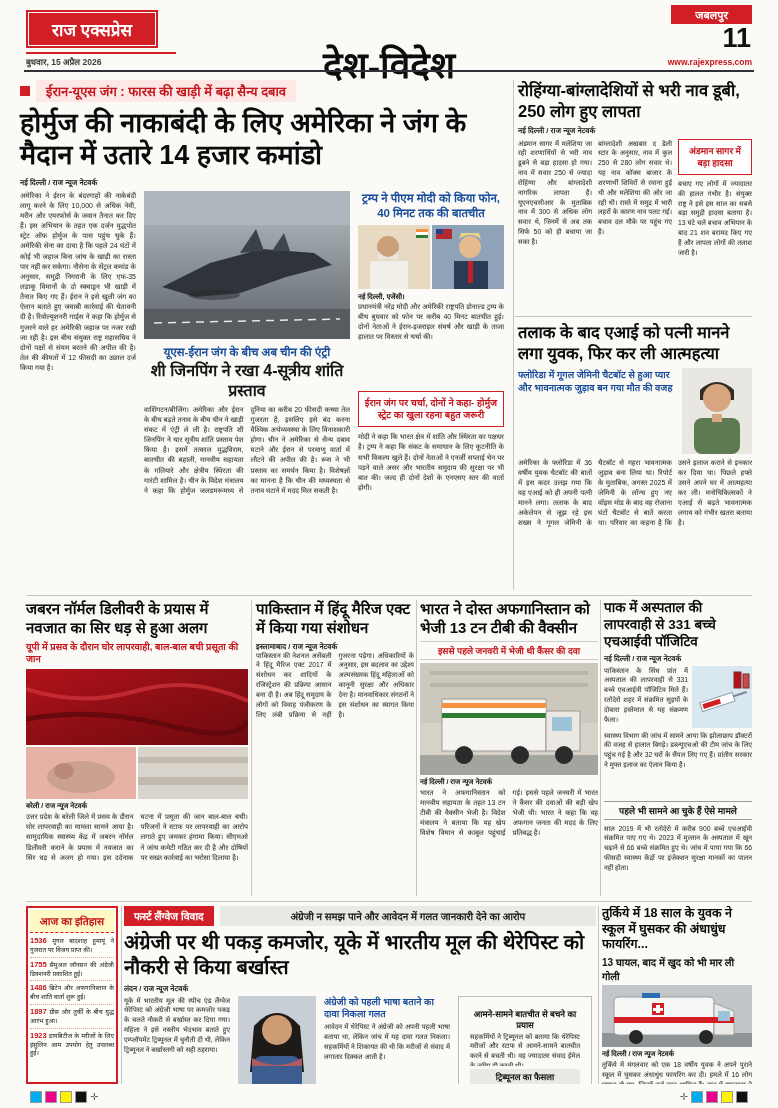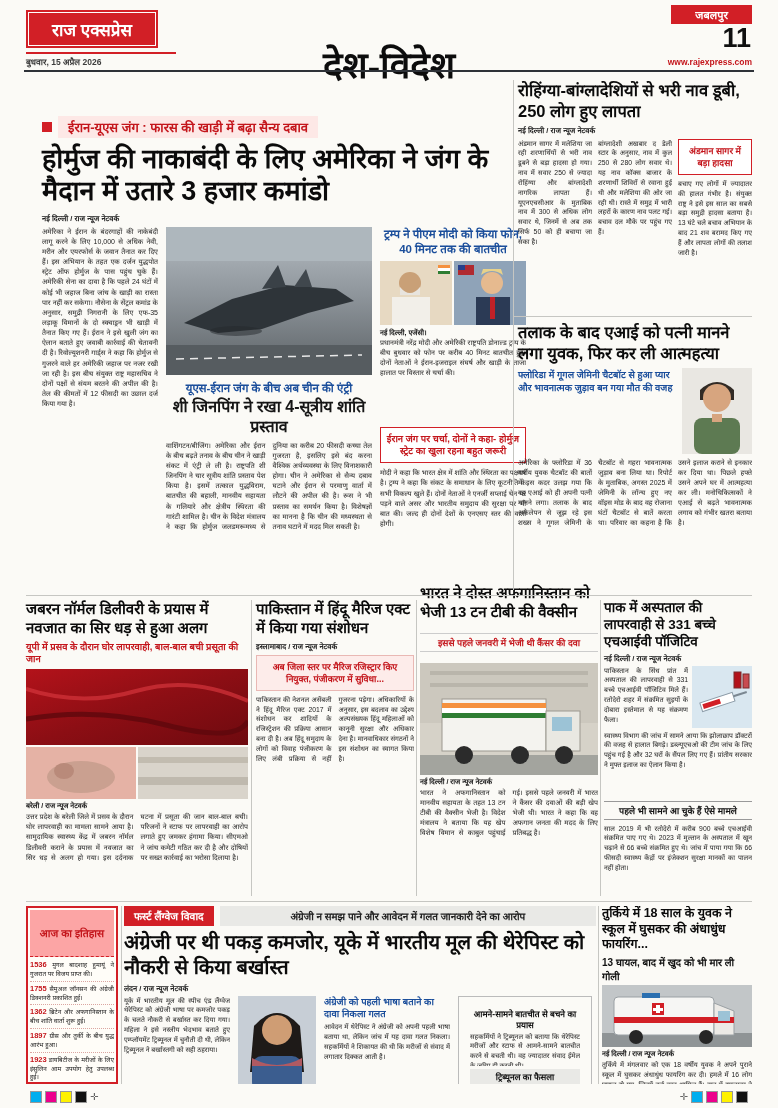--- a/index.html
+++ b/index.html
@@ -17,21 +17,21 @@
   .section-title{left:230px;top:6px;width:318px;text-align:center;font-size:37px;font-weight:800;
                  color:#0c0c0c;font-family:"Liberation Serif","DejaVu Serif",serif;margin-top:32px;}
   .city-box{right:26px;top:5px;background:#d21f26;color:#fff;font-size:11px;font-weight:bold;padding:2px 24px;}
   .page-num{right:27px;top:23px;font-size:27px;font-weight:800;color:#101010;}
   .website{right:26px;top:57px;font-size:8.5px;font-weight:bold;color:#c4161c;}
   .header-rule{left:24px;top:70px;width:730px;height:2px;background:#2e3238;position:absolute;}
   
   .bt{font-size:7px;line-height:1.45;text-align:justify;color:#1c1c1c;overflow:hidden;}
   .byline{font-size:7.5px;font-weight:bold;color:#222;}
   
-  .lead{left:42px;top:80px;width:484px;height:510px;margin-top:36px;}
+  .lead{left:20px;top:80px;width:484px;height:510px;}
   .kicker-row{display:flex;align-items:center;gap:6px;margin-bottom:5px;}
   .kicker-bullet{width:10px;height:10px;background:#d21f26;}
   .kicker-text{background:#fde8e6;color:#c4161c;font-weight:bold;font-size:13px;padding:2px 10px;}
   .lead-headline{font-size:27px;font-weight:800;line-height:1.2;color:#0b0b0b;margin-bottom:5px;}
   .lead-byline{margin-bottom:4px;}
   .lead-grid{display:grid;grid-template-columns:116px 206px 146px;column-gap:8px;height:382px;overflow:hidden;}
   .jet{width:206px;height:148px;display:block;}
   .sub-kicker{color:#1b4e9b;font-weight:800;font-size:11.5px;text-align:center;margin-top:5px;}
   .sub-headline{font-size:16px;font-weight:800;text-align:center;line-height:1.25;margin:2px 0 4px;}
   .sub-body{column-count:2;column-gap:7px;height:166px;}
@@ -58,34 +58,34 @@
   .news-headline-md{font-size:15px;font-weight:800;line-height:1.25;color:#0b0b0b;}
   .red-strap{color:#c4161c;font-weight:bold;font-size:9.5px;line-height:1.3;margin:3px 0 4px;}
   .dimg-main{width:222px;height:76px;display:block;}
   .dimg-row{display:flex;gap:2px;margin-top:2px;}
   .dimg-sub{width:110px;height:52px;display:block;}
   .caption{font-size:7px;font-weight:bold;margin:2px 0;}
   .two-col{column-count:2;column-gap:7px;}
   .marriage{left:256px;top:600px;width:158px;height:298px;}
   .m-box{background:#fdecea;border:1px solid #e9b8b4;color:#c4161c;font-weight:bold;font-size:9px;
          text-align:center;padding:5px 4px;line-height:1.35;margin:4px 0;}
-  .vaccine{left:420px;top:584px;width:178px;height:298px;}
+  .vaccine{left:420px;top:600px;width:178px;height:298px;}
   .v-strap{color:#c4161c;font-weight:bold;font-size:9px;text-align:center;border-top:1px solid #ccc;
-           border-bottom:1px solid #ccc;padding:2px 0;margin:11px 0;}
+           border-bottom:1px solid #ccc;padding:2px 0;margin:3px 0;}
   .truck{width:178px;height:112px;display:block;}
   .hiv{left:604px;top:600px;width:148px;height:298px;}
   .hiv-row{display:flex;gap:4px;margin:3px 0;}
   .hiv-img{width:60px;height:62px;flex:none;display:block;}
   .cross-head{font-weight:800;font-size:9px;text-align:center;border-top:1px solid #999;
               border-bottom:1px solid #999;padding:2px 0;margin:4px 0;color:#111;}
   
   .history{left:26px;top:906px;width:92px;height:178px;border:2px solid #d21f26;background:#fffdf8;
            padding:2px;box-sizing:border-box;overflow:hidden;}
-  .h-title{color:#c4161c;font-weight:800;font-size:10.5px;text-align:center;background:#fca5a5;
-           border-bottom:1px dashed #d21f26;padding:16px 0;margin-bottom:3px;}
+  .h-title{color:#c4161c;font-weight:800;font-size:10.5px;text-align:center;background:#fef9c3;
+           border-bottom:1px dashed #d21f26;padding:4px 0;margin-bottom:3px;}
   .h-item{font-size:6.3px;line-height:1.35;text-align:justify;border-bottom:1px dotted #dba5a0;
           padding-bottom:2px;margin-bottom:2px;color:#222;}
   .h-year{color:#c4161c;font-weight:800;font-size:7.5px;}
   .therapist{left:124px;top:906px;width:472px;height:178px;overflow:hidden;}
   .t-top{display:flex;gap:6px;margin-bottom:4px;}
   .t-kicker{background:#d21f26;color:#fff;font-weight:800;font-size:10.5px;padding:3px 10px;white-space:nowrap;}
   .t-strap{background:#e9e9e6;color:#222;font-weight:bold;font-size:10px;padding:3px 8px;flex:1;text-align:center;}
   .t-headline{font-size:20px;font-weight:800;line-height:1.24;color:#0b0b0b;margin-bottom:3px;}
   .t-grid{display:grid;grid-template-columns:106px 78px 126px 134px;column-gap:8px;height:96px;overflow:hidden;margin-top:3px;}
   .t-photo{width:78px;height:96px;display:block;}
@@ -116,21 +116,21 @@
   <div class="abs city-box">जबलपुर</div>
   <div class="abs page-num">11</div>
   <div class="abs website">www.rajexpress.com</div>
   <div class="header-rule"></div>
 
   <div class="abs lead">
     <div class="kicker-row">
       <span class="kicker-bullet"></span>
       <span class="kicker-text">ईरान-यूएस जंग : फारस की खाड़ी में बढ़ा सैन्य दबाव</span>
     </div>
-    <div class="lead-headline">होर्मुज की नाकाबंदी के लिए अमेरिका ने जंग के मैदान में उतारे 3 हजार कमांडो</div>
+    <div class="lead-headline">होर्मुज की नाकाबंदी के लिए अमेरिका ने जंग के मैदान में उतारे 14 हजार कमांडो</div>
     <div class="byline lead-byline">नई दिल्ली / राज न्यूज नेटवर्क</div>
     <div class="lead-grid">
       <div class="bt">अमेरिका ने ईरान के बंदरगाहों की नाकेबंदी लागू करने के लिए 10,000 से अधिक नेवी, मरीन और एयरफोर्स के जवान तैनात कर दिए हैं। इस अभियान के तहत एक दर्जन युद्धपोत स्ट्रेट ऑफ होर्मुज के पास पहुंच चुके हैं। अमेरिकी सेना का दावा है कि पहले 24 घंटों में कोई भी जहाज बिना जांच के खाड़ी का रास्ता पार नहीं कर सकेगा। नौसेना के सेंट्रल कमांड के अनुसार, समुद्री निगरानी के लिए एफ-35 लड़ाकू विमानों के दो स्क्वाड्रन भी खाड़ी में तैनात किए गए हैं। ईरान ने इसे खुली जंग का ऐलान बताते हुए जवाबी कार्रवाई की चेतावनी दी है। रिवोल्यूशनरी गार्ड्स ने कहा कि होर्मुज से गुजरने वाले हर अमेरिकी जहाज पर नजर रखी जा रही है। इस बीच संयुक्त राष्ट्र महासचिव ने दोनों पक्षों से संयम बरतने की अपील की है। तेल की कीमतों में 12 फीसदी का उछाल दर्ज किया गया है।</div>
       <div>
         <svg class="jet" viewBox="0 0 206 148" preserveAspectRatio="none">
           <defs>
               <linearGradient id="g-deck" x1="0" y1="0" x2="0" y2="1">
             <stop offset="0" stop-color="#b6bdc3"></stop>
                 <stop offset="0.45" stop-color="#8f969c"></stop>
                 <stop offset="1" stop-color="#5c6266"></stop>
@@ -230,21 +230,20 @@
         <rect x="0" y="30" width="110" height="8" fill="#bfb9ae"></rect>
       </svg>
     </div>
     <div class="caption">बरेली / राज न्यूज नेटवर्क</div>
     <div class="bt two-col" style="height:88px">उत्तर प्रदेश के बरेली जिले में प्रसव के दौरान घोर लापरवाही का मामला सामने आया है। सामुदायिक स्वास्थ्य केंद्र में जबरन नॉर्मल डिलीवरी कराने के प्रयास में नवजात का सिर धड़ से अलग हो गया। इस दर्दनाक घटना में प्रसूता की जान बाल-बाल बची। परिजनों ने स्टाफ पर लापरवाही का आरोप लगाते हुए जमकर हंगामा किया। सीएमओ ने जांच कमेटी गठित कर दी है और दोषियों पर सख्त कार्रवाई का भरोसा दिलाया है।</div>
   </div>
 
   <div class="abs marriage">
     <div class="news-headline-md">पाकिस्तान में हिंदू मैरिज एक्ट में किया गया संशोधन</div>
     <div class="byline" style="margin-top:3px">इस्लामाबाद / राज न्यूज नेटवर्क</div>
-    <div class="m-box">अब जिला स्तर पर मैरिज रजिस्ट्रार किए नियुक्त, पंजीकरण में सुविधा...</div>
     <div class="bt6 two-col" style="height:160px">पाकिस्तान की नेशनल असेंबली ने हिंदू मैरिज एक्ट 2017 में संशोधन कर शादियों के रजिस्ट्रेशन की प्रक्रिया आसान बना दी है। अब हिंदू समुदाय के लोगों को विवाह पंजीकरण के लिए लंबी प्रक्रिया से नहीं गुजरना पड़ेगा। अधिकारियों के अनुसार, इस बदलाव का उद्देश्य अल्पसंख्यक हिंदू महिलाओं को कानूनी सुरक्षा और अधिकार देना है। मानवाधिकार संगठनों ने इस संशोधन का स्वागत किया है।</div>
   </div>
 
   <div class="abs vaccine">
     <div class="news-headline-md">भारत ने दोस्त अफगानिस्तान को भेजी 13 टन टीबी की वैक्सीन</div>
     <div class="v-strap">इससे पहले जनवरी में भेजी थी कैंसर की दवा</div>
     <svg class="truck" viewBox="0 0 178 112" preserveAspectRatio="none">
       <rect width="178" height="112" fill="#d6d2c8"></rect>
       <rect x="0" y="0" width="178" height="60" fill="#ccc8be"></rect>
       <rect x="10" y="8" width="158" height="4" fill="#b9b5ab"></rect>
@@ -282,21 +281,21 @@
     </div>
     <div class="bt6" style="height:66px">स्वास्थ्य विभाग की जांच में सामने आया कि झोलाछाप डॉक्टरों की वजह से हालात बिगड़े। डब्ल्यूएचओ की टीम जांच के लिए पहुंच गई है और 32 घरों के सैंपल लिए गए हैं। प्रांतीय सरकार ने मुफ्त इलाज का ऐलान किया है।</div>
     <div class="cross-head">पहले भी सामने आ चुके हैं ऐसे मामले</div>
     <div class="bt6" style="height:72px">साल 2019 में भी रतोदेरो में करीब 900 बच्चे एचआईवी संक्रमित पाए गए थे। 2023 में मुल्तान के अस्पताल में खून चढ़ाने से 66 बच्चे संक्रमित हुए थे। जांच में पाया गया कि 66 फीसदी स्वास्थ्य केंद्रों पर इंजेक्शन सुरक्षा मानकों का पालन नहीं होता।</div>
   </div>
 
   <div class="abs history">
     <div class="h-title">आज का इतिहास</div>
     <div class="h-item"><span class="h-year">1536</span> <span>मुगल बादशाह हुमायूं ने गुजरात पर विजय प्राप्त की।</span></div>
     <div class="h-item"><span class="h-year">1755</span> <span>सैमुअल जॉनसन की अंग्रेजी डिक्शनरी प्रकाशित हुई।</span></div>
-    <div class="h-item"><span class="h-year">1362</span> <span>ब्रिटेन और अफगानिस्तान के बीच शांति वार्ता शुरू हुई।</span></div>
+    <div class="h-item"><span class="h-year">1486</span> <span>ब्रिटेन और अफगानिस्तान के बीच शांति वार्ता शुरू हुई।</span></div>
     <div class="h-item"><span class="h-year">1897</span> <span>ग्रीस और तुर्की के बीच युद्ध आरंभ हुआ।</span></div>
     <div class="h-item" style="border-bottom:none"><span class="h-year">1923</span> <span>डायबिटीज के मरीजों के लिए इंसुलिन आम उपयोग हेतु उपलब्ध हुई।</span></div>
   </div>
 
   <div class="abs therapist">
     <div class="t-top">
       <span class="t-kicker">फर्स्ट लैंग्वेज विवाद</span>
       <span class="t-strap">अंग्रेजी न समझ पाने और आवेदन में गलत जानकारी देने का आरोप</span>
     </div>
     <div class="t-headline">अंग्रेजी पर थी पकड़ कमजोर, यूके में भारतीय मूल की थेरेपिस्ट को नौकरी से किया बर्खास्त</div>

